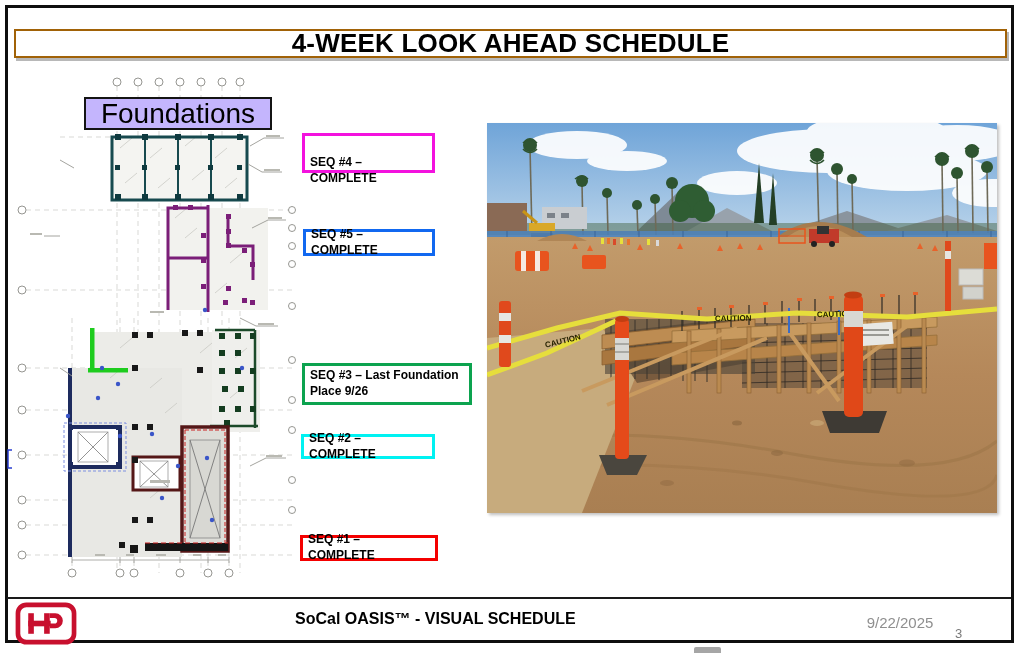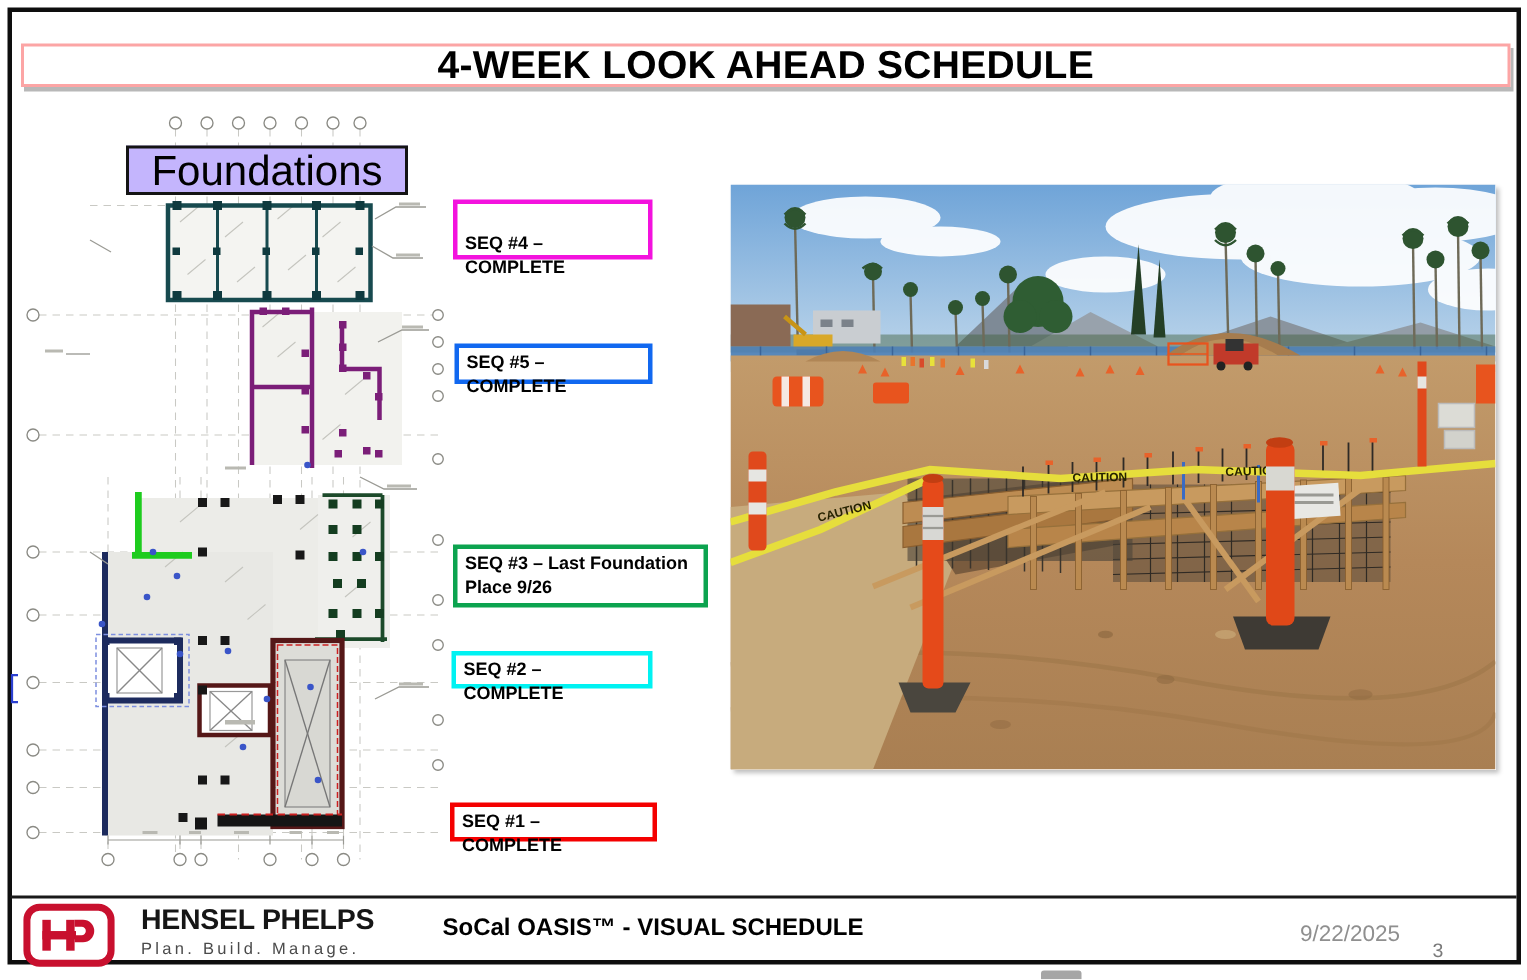--- a/index.html
+++ b/index.html
@@ -1,30 +1,30 @@
 <!DOCTYPE html>
 <html><head>
 <meta charset="utf-8">
 <style>
   html,body{margin:0;padding:0;background:#fff;}
   #canvas{position:relative;width:1018px;height:653px;background:#fff;overflow:hidden;
           font-family:"Liberation Sans","DejaVu Sans",sans-serif;color:#000;}
   .abs{position:absolute;}
   #slide-border{left:5px;top:5px;width:1009px;height:638px;border:3px solid #0e0e0e;box-sizing:border-box;}
-  #title-box{left:14px;top:29px;width:993px;height:29px;border:2px solid #fca5a5;box-sizing:border-box;
+  #title-box{left:14px;top:29px;width:993px;height:29px;border:2px solid #a16207;box-sizing:border-box;
              background:#fff;display:flex;align-items:center;justify-content:center;
              box-shadow:2px 3px 0 rgba(125,125,125,.55);}
   #title-box span{font-size:26px;font-weight:bold;letter-spacing:.2px;}
   #plan-wrap{left:0;top:68px;width:300px;height:530px;}
   #foundations-label{left:84px;top:97px;width:188px;height:33px;border:2.5px solid #141414;background:#c4b5fd;
              box-sizing:border-box;display:flex;align-items:center;justify-content:center;
              font-size:28px;font-weight:400;z-index:4;}
   .seq-box{position:absolute;background:#fff;border:3px solid #000;box-sizing:border-box;
            font-size:12px;font-weight:bold;line-height:1.3;display:flex;flex-direction:column;
-           padding:2px 5px;z-index:5;}
+           justify-content:center;padding:2px 5px;z-index:5;}
   #seq4{left:302px;top:133px;width:133px;height:40px;justify-content:flex-start;padding-top:19px;}
   #seq5{left:303px;top:229px;width:132px;height:27px;}
   #seq3{left:302px;top:317px;width:170px;height:42px;}
   #seq2{left:301px;top:434px;width:134px;height:25px;}
   #seq1{left:300px;top:523px;width:138px;height:26px;margin-top:12px;}
   #photo-wrap{left:487px;top:123px;width:510px;height:390px;box-shadow:2px 2px 3px rgba(0,0,0,.25);}
   #footer-line{left:7px;top:597px;width:1004px;height:2px;background:#1a1a1a;}
   #hp-logo{left:14px;top:602px;width:64px;height:43px;}
   #company-block{left:94px;top:603px;}
   #company-name{font-size:19px;font-weight:800;letter-spacing:-.2px;color:#161616;}
@@ -611,23 +611,19 @@
   <div class="abs" id="hp-logo" style="color:#C8102E;">
     <svg width="64" height="43" viewBox="0 0 66 46">
       <rect x="3" y="3" width="60" height="40" rx="9" fill="#fff" stroke="currentColor" stroke-width="5"></rect>
       <rect x="14" y="12" width="6" height="22" fill="currentColor"></rect>
       <rect x="14" y="20" width="24" height="6" fill="currentColor"></rect>
       <rect x="31" y="12" width="6" height="22" fill="currentColor"></rect>
       <path d="M37 12 h6 a8 8 0 0 1 0 16 h-6 v-5 h5 a3 3 0 0 0 0 -6 h-5 z" fill="currentColor"></path>
     </svg>
   </div>
 
-  <div class="abs" id="company-block">
-    <div id="company-name">HENSEL PHELPS</div>
-    <div id="company-tagline">Plan. Build. Manage.</div>
-  </div>
 
   <div class="abs" id="schedule-title">SoCal OASIS™ - VISUAL SCHEDULE</div>
   <div class="abs" id="footer-date">9/22/2025</div>
   <div class="abs" id="page-num">3</div>
 
   <div class="abs" id="scroll-tab"></div>
 </div>
 
 </body></html>

